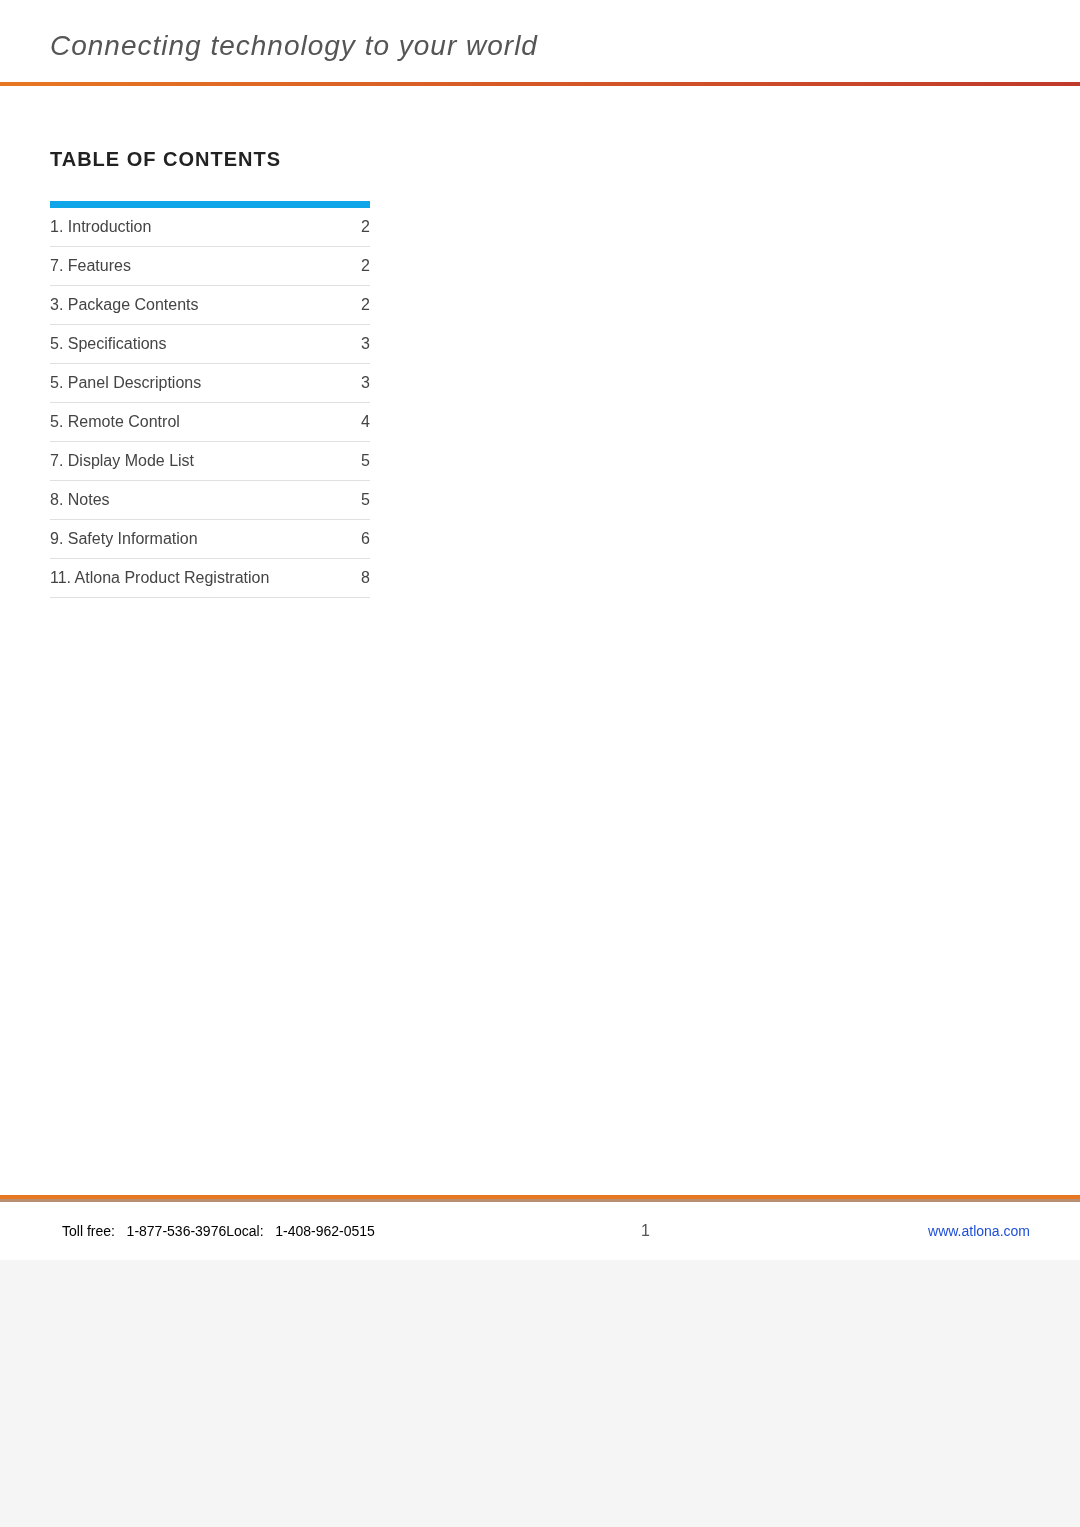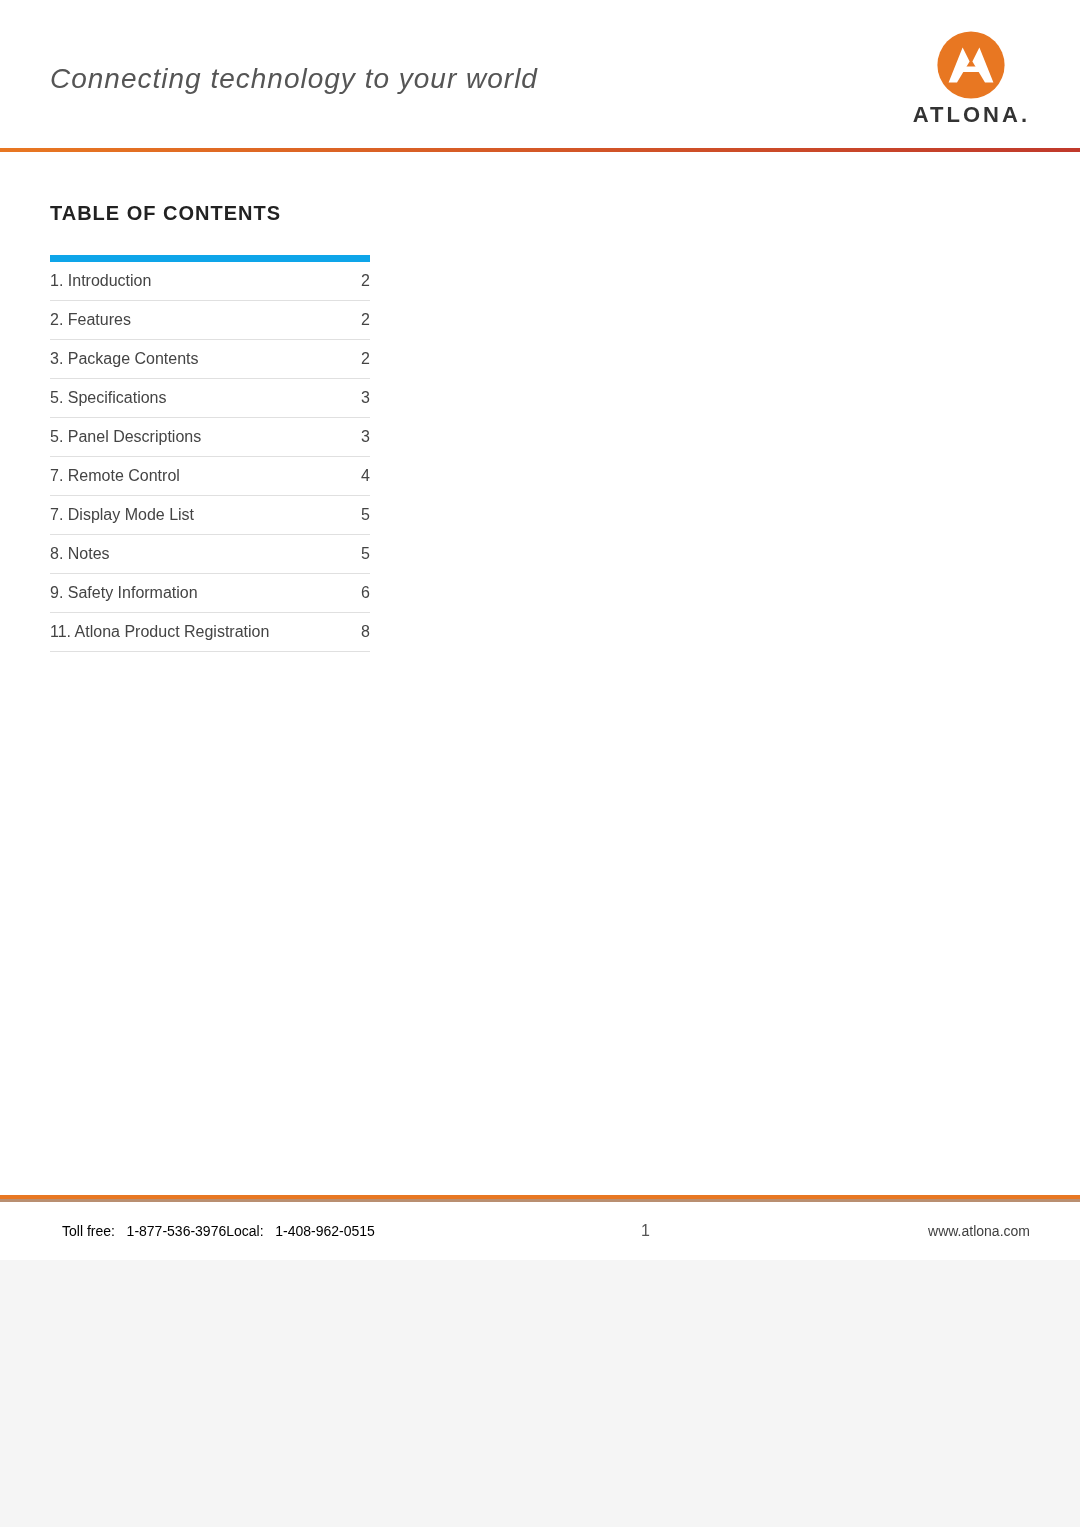--- a/index.html
+++ b/index.html
@@ -67,20 +67,21 @@
     .header-divider {
       height: 4px;
       background: linear-gradient(to right, #e87722, #c0392b);
       margin: 0 0 0 0;
     }
 
     
     .main-content {
       flex: 1;
       padding: 50px 67px 40px 50px;
+      margin-top: 12px;
     }
 
     .toc-title {
       font-size: 20px;
       font-weight: bold;
       color: #222222;
       letter-spacing: 1px;
       margin-bottom: 30px;
       text-transform: uppercase;
     }
@@ -148,80 +149,64 @@
       margin-left: 12px;
     }
 
     .footer-center {
       font-size: 16px;
       color: #555555;
     }
 
     .footer-right {
       font-size: 14px;
-      color: #404040;
+      color: #1d4ed8;
       margin-left: 12px;
     }
   </style>
 </head>
 <body>
 
 <div class="page">
 
   <div class="header">
     <span class="header-tagline">Connecting technology to your world</span>
 
-    <div class="logo-container">
-      <svg class="logo-icon" viewBox="0 0 100 100" xmlns="http://www.w3.org/2000/svg">
-
-        <circle cx="50" cy="50" r="48" fill="#e87722"></circle>
-
-        <g fill="white">
-
-          <polygon points="18,75 38,25 48,45 30,75"></polygon>
-
-          <polygon points="82,75 62,25 52,45 70,75"></polygon>
-
-          <rect x="30" y="52" width="40" height="8" rx="2"></rect>
-        </g>
-      </svg>
-      <span class="logo-text">ATLONA.</span>
-    </div>
   </div>
 
   <div class="header-divider"></div>
 
   <div class="main-content">
 
     <div class="toc-title">TABLE OF CONTENTS</div>
 
     <table class="toc-table">
       <tbody id="toc-body">
       <tr>
             <td class="toc-item-label">1.  Introduction</td>
             <td class="toc-item-page">2</td>
           </tr>
           <tr>
-            <td class="toc-item-label">2.  Features</td>
+            <td class="toc-item-label">7.  Features</td>
             <td class="toc-item-page">2</td>
           </tr>
           <tr>
             <td class="toc-item-label">3.  Package Contents</td>
             <td class="toc-item-page">2</td>
           </tr>
           <tr>
             <td class="toc-item-label">5.  Specifications</td>
             <td class="toc-item-page">3</td>
           </tr>
           <tr>
             <td class="toc-item-label">5.  Panel Descriptions</td>
             <td class="toc-item-page">3</td>
           </tr>
           <tr>
-            <td class="toc-item-label">7.  Remote Control</td>
+            <td class="toc-item-label">5.  Remote Control</td>
             <td class="toc-item-page">4</td>
           </tr>
           <tr>
             <td class="toc-item-label">7.  Display Mode List</td>
             <td class="toc-item-page">5</td>
           </tr>
           <tr>
             <td class="toc-item-label">8.  Notes</td>
             <td class="toc-item-page">5</td>
           </tr>

